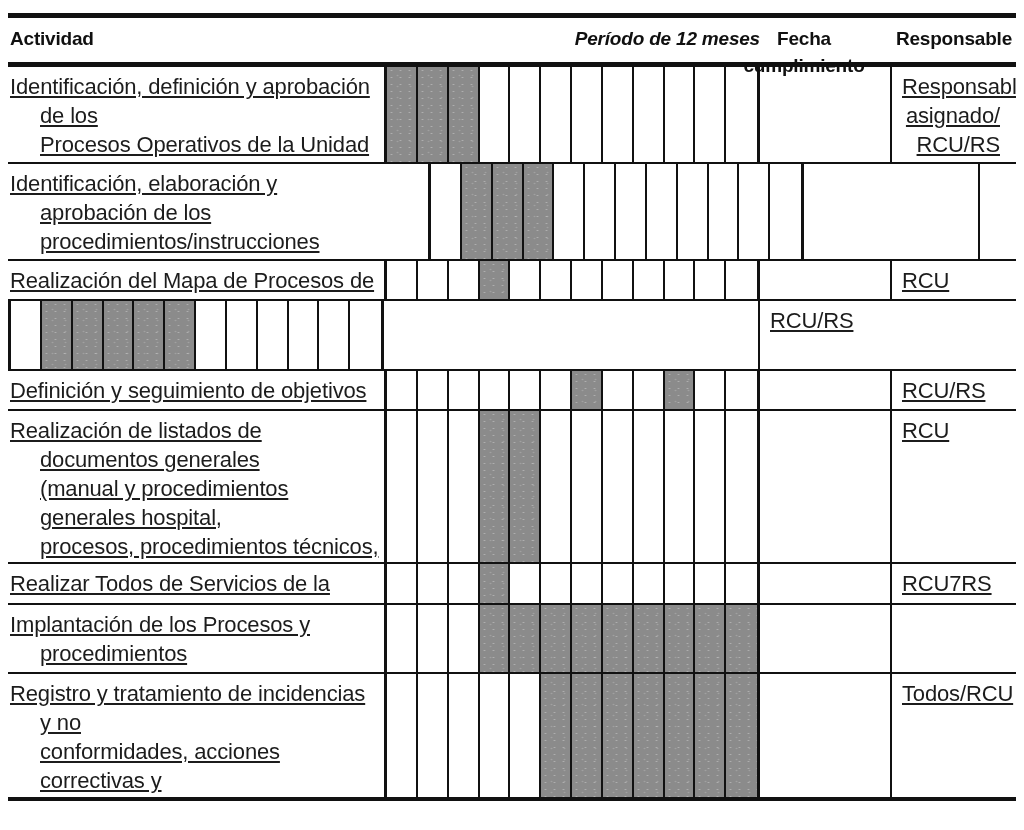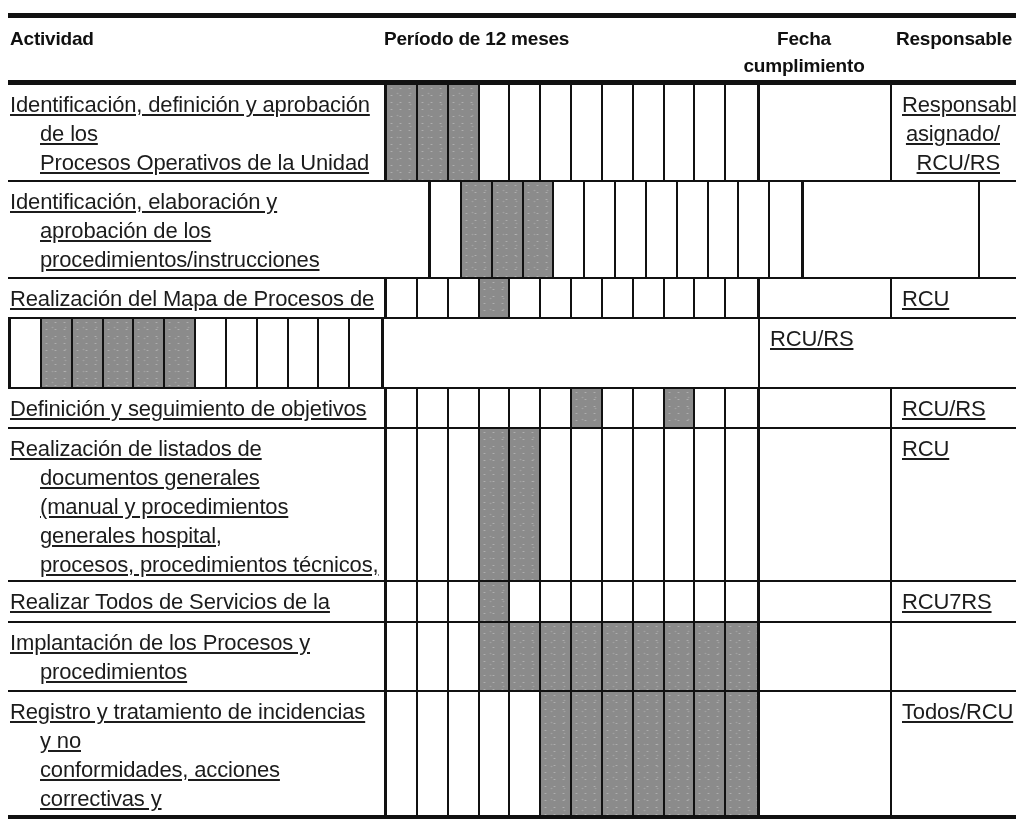--- a/index.html
+++ b/index.html
@@ -18,34 +18,34 @@
     top: 13px;
     width: 1008px;
   }
   .thick-rule { height: 5px; background: #111; }
   .thick-rule.bottom { height: 4px; }
 
   
   .header-row {
     display: grid;
     grid-template-columns: 376px 376px 132px 124px;
-    height: 62px;
+    height: 44px;
     box-sizing: border-box;
   }
   .h-cell {
     font-weight: bold;
     font-size: 19px;
     letter-spacing: -0.2px;
     color: #101010;
     line-height: 27px;
     padding-top: 7px;
     box-sizing: border-box;
   }
   .h-activity { padding-left: 2px; }
-  .h-period  { text-align: left; }
+  .h-period  { text-align: right; font-style: italic; }
   .h-fecha   { text-align: center; white-space: pre-line; position: relative; left: -22px; }
   .h-resp    { text-align: right; padding-right: 4px; }
 
   
   .row {
     display: grid;
     grid-template-columns: 376px 376px 132px 124px;
     box-sizing: border-box;
     border-top: 2px solid #111;
   }

